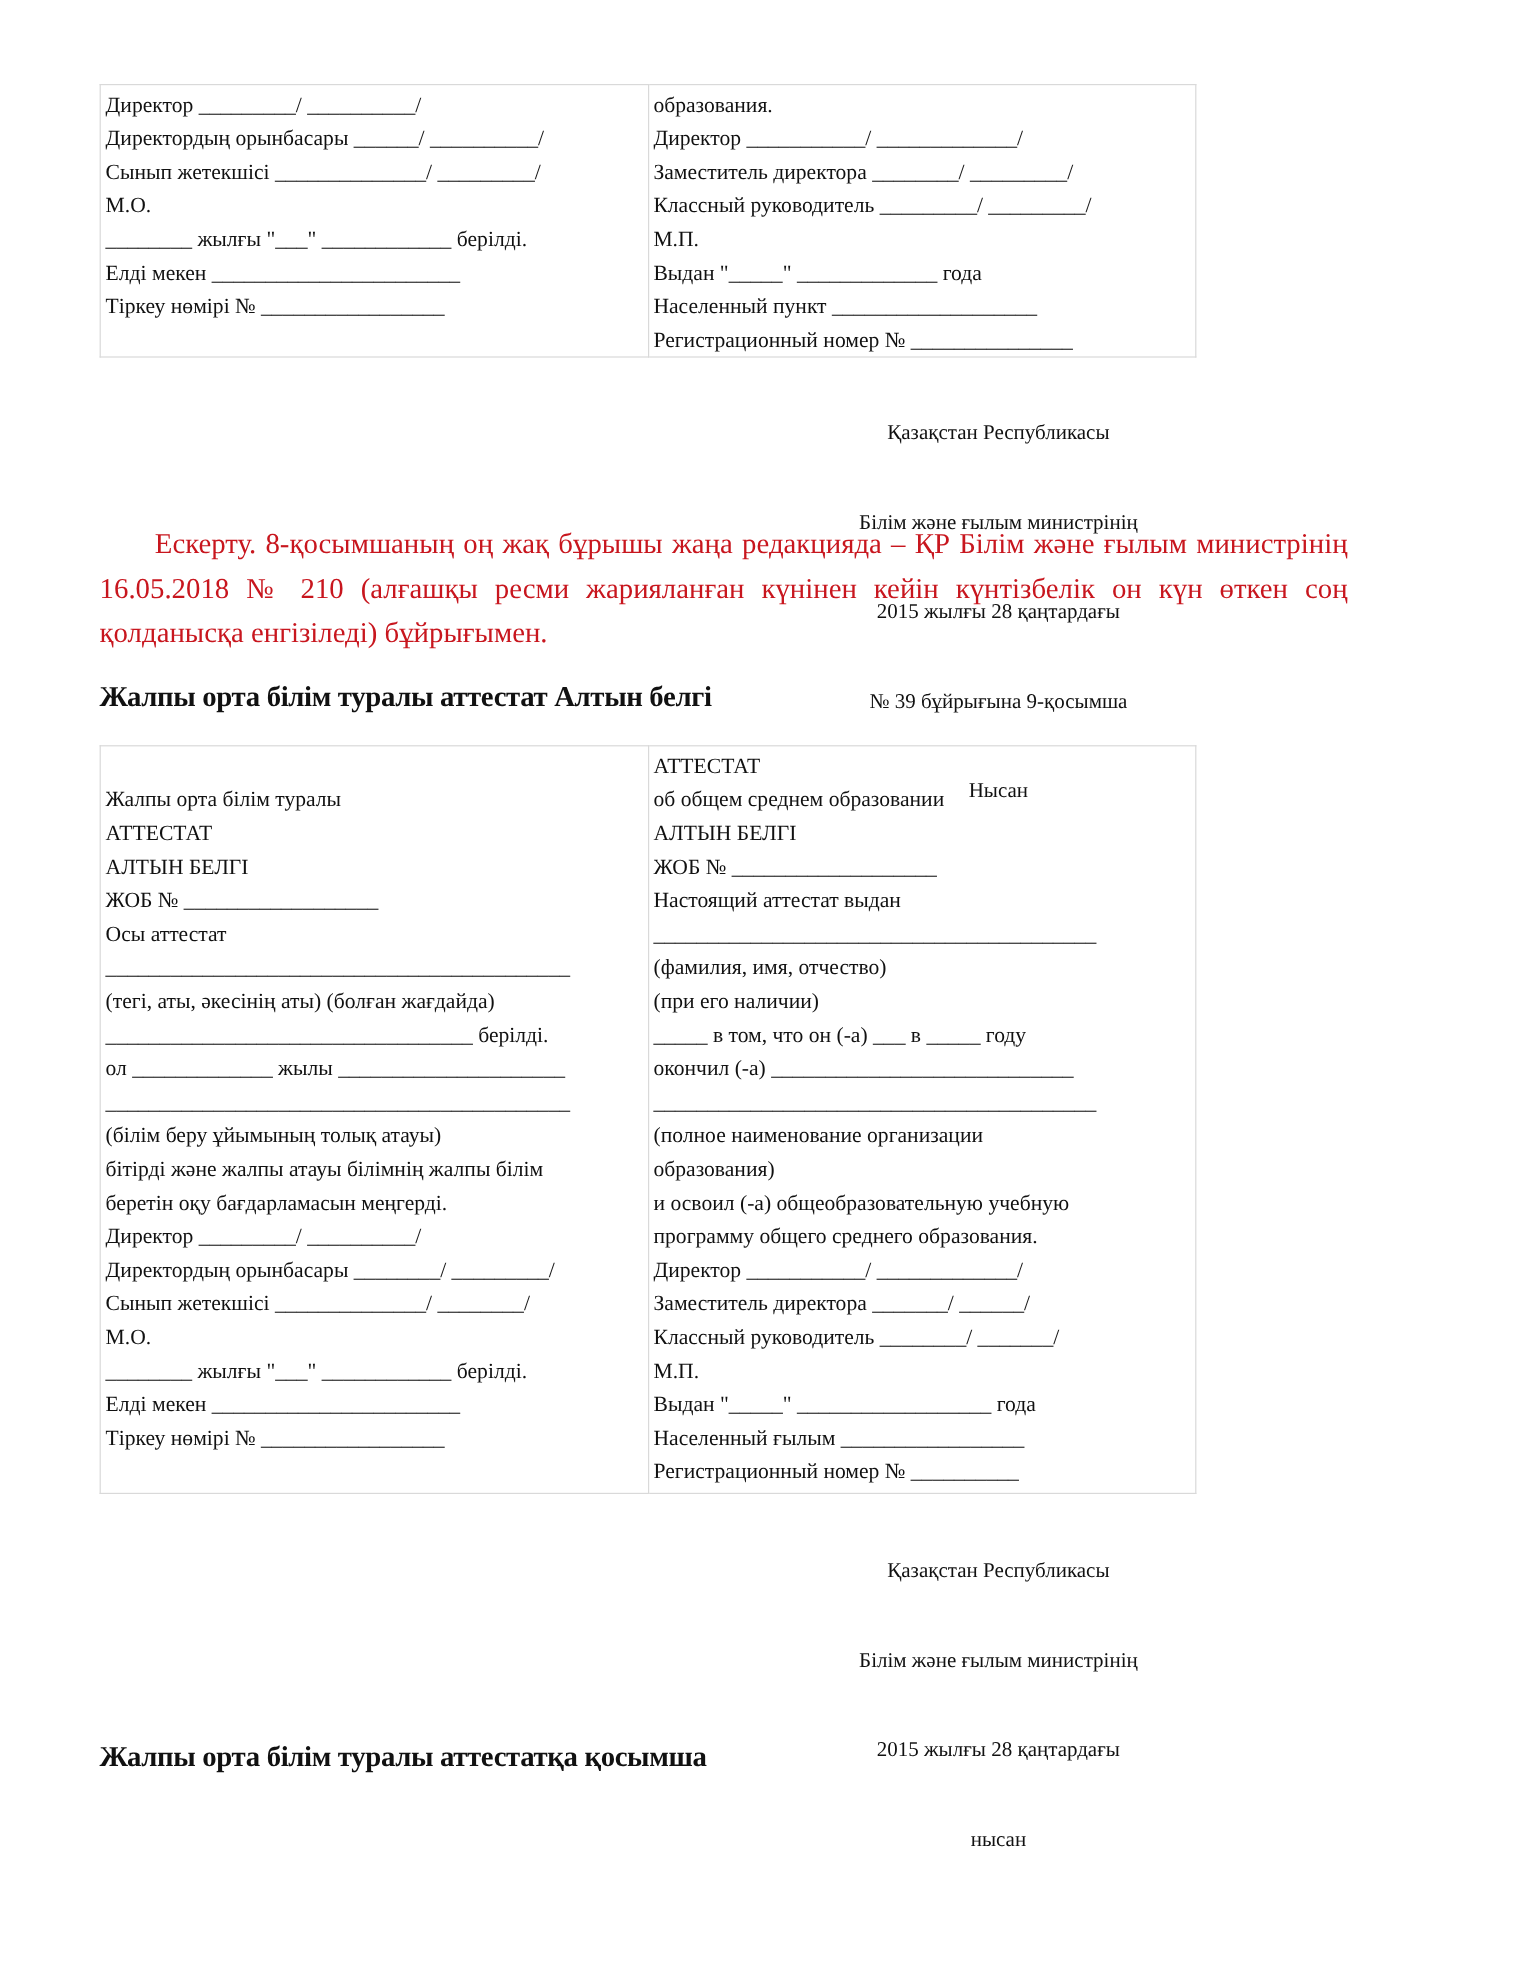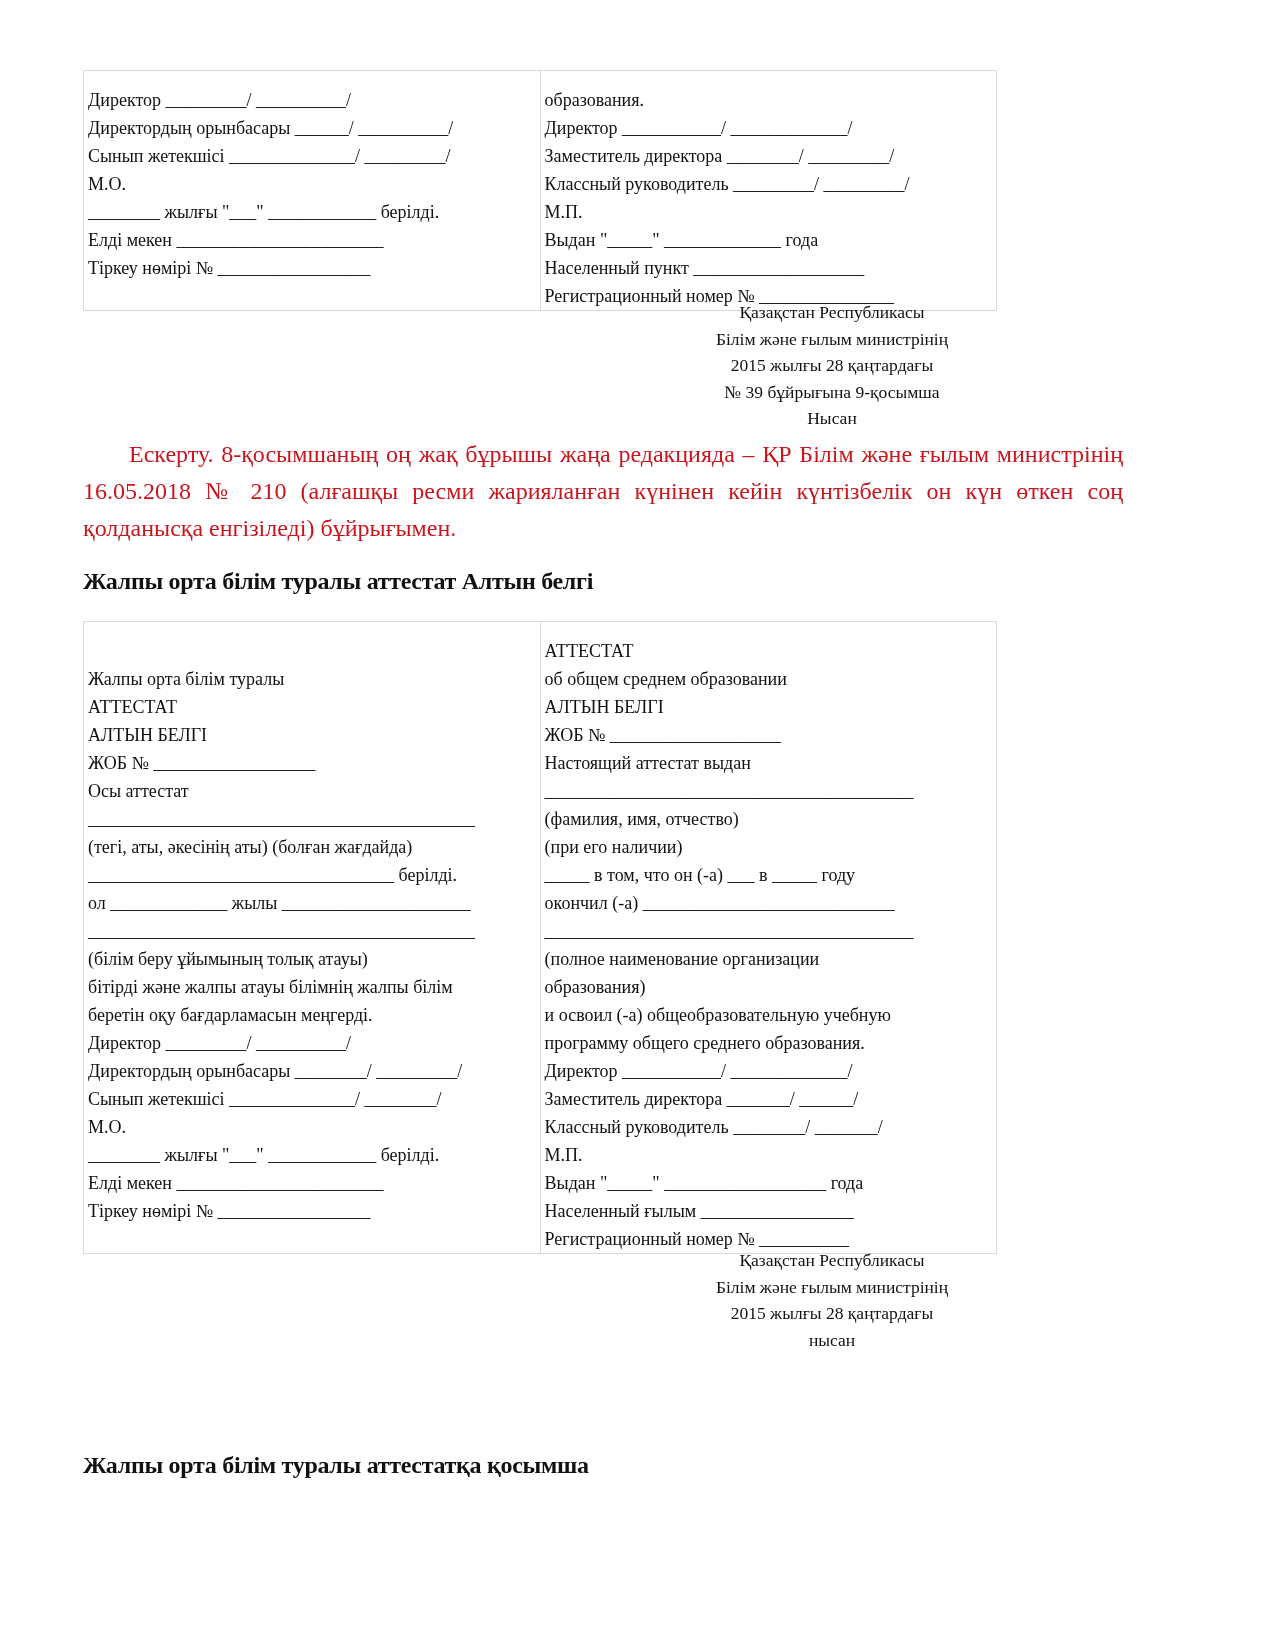--- a/index.html
+++ b/index.html
@@ -1,26 +1,26 @@
 <!DOCTYPE html>
 <html><head>
 <meta charset="utf-8">
 <style>
   html, body { margin:0; padding:0; background:#ffffff; }
   body { width:1275px; height:1650px; position:relative; overflow:hidden;
          font-family:"Liberation Serif","DejaVu Serif",serif; color:#111; }
   .tbl { position:absolute; left:83px; width:914px; border-collapse:collapse; }
-  .tbl td { border:1px solid #d9d9d9; vertical-align:top; padding:15px 4px 0 4px; width:448px; }
+  .tbl td { border:1px solid #d9d9d9; vertical-align:top; padding:2px 4px 0 4px; width:448px; }
   .ln { font-size:18px; line-height:28px; white-space:pre; display:block; }
   #t1 { top:70px; height:228px; }
   #t2 { top:621px; height:624px; }
   .ref { position:absolute; left:670px; width:324px; text-align:center; font-size:17.5px; line-height:26.5px; }
   #ref1 { top:299px; }
   #ref2 { top:1247px; }
-  .ref .ln { font-size:17.5px; line-height:26.5px; white-space:nowrap; }
+  .ref .ln { font-size:17.5px; line-height:26.5px; white-space:nowrap;margin-top:48px; }
   .note { position:absolute; left:83px; top:436px; width:1040px; color:#c8161e;
           font-size:24px; line-height:37px; text-indent:46px; text-align:justify; }
   .h2 { position:absolute; left:83px; font-weight:bold; font-size:24px; letter-spacing:-0.3px; }
   #h-gold { top:568px; }
   #h-appendix { top:1452px; }
 </style>
 </head>
 <body>
 
 <table class="tbl" id="t1">

